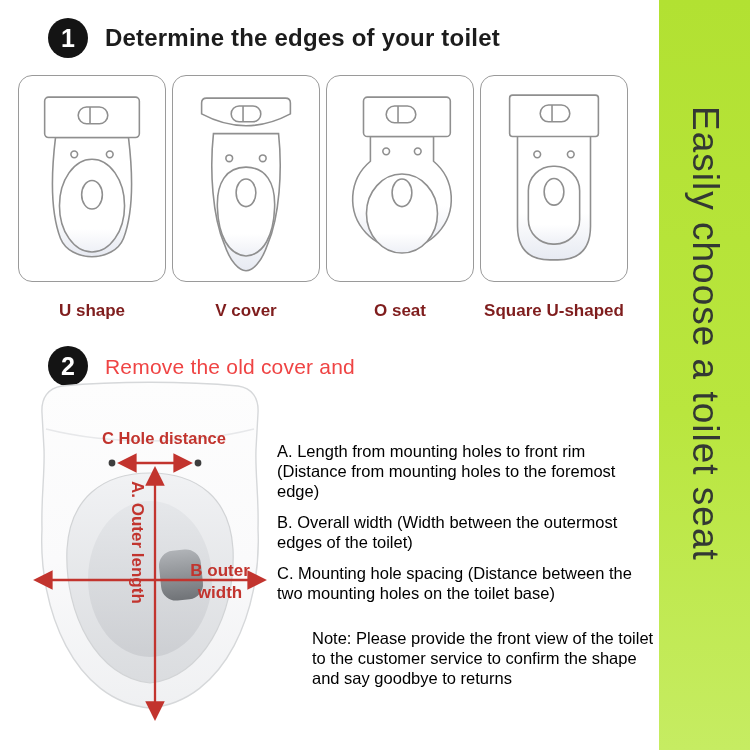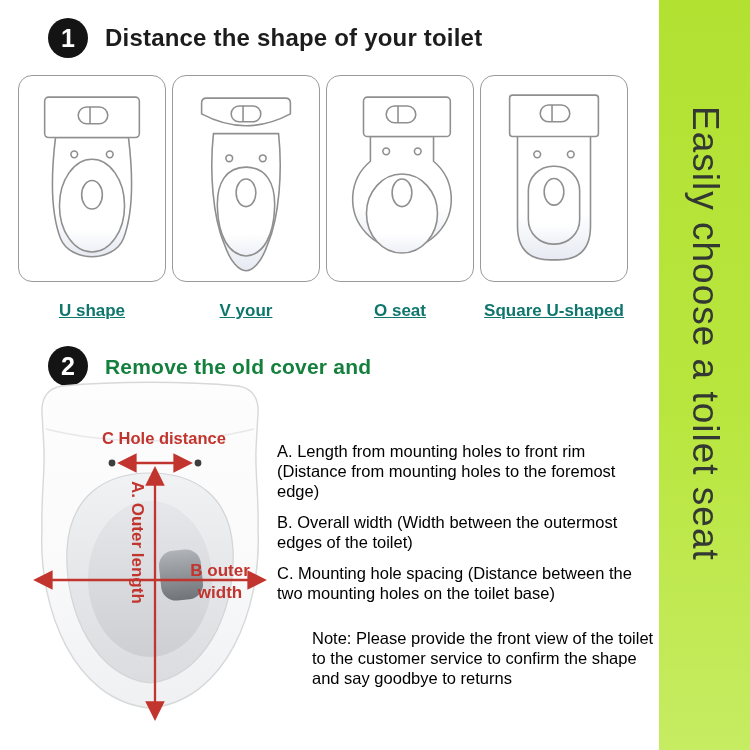--- a/index.html
+++ b/index.html
@@ -22,30 +22,30 @@
   
   .step-header { position:absolute; display:flex; align-items:center; gap:17px; }
   .step1-header { top:18px; left:48px; }
   .step2-header { top:346px; left:48px; }
   .badge {
     width:40px; height:40px; border-radius:50%; background:#141414;
     color:#ffffff; display:flex; align-items:center; justify-content:center;
     font-size:25px; font-weight:700; flex:0 0 auto;
   }
   .title1 { font-size:24px; font-weight:700; color:#1c1c1c; letter-spacing:0.2px; }
-  .title2 { font-size:21px; font-weight:700; color:#15803d; line-height:25px; letter-spacing:0.2px; }
+  .title2 { font-size:21px; font-weight:400; color:#ef4444; line-height:25px; letter-spacing:0.2px; }
   
   .cards { position:absolute; top:75px; left:18px; width:618px; display:flex; gap:6px; }
   .card {
     width:148px; height:207px; border:1.6px solid #9a9a9a; border-radius:14px;
     background:#fff; overflow:hidden;
   }
   .card svg { display:block; width:100%; height:100%; }
   .shape-labels { position:absolute; top:301px; left:18px; width:618px; display:flex; gap:6px; }
-  .shape-label { width:148px; text-align:center; font-size:17px; font-weight:700; color:#0f766e;text-decoration:underline; }
+  .shape-label { width:148px; text-align:center; font-size:17px; font-weight:700; color:#7f1d1d; }
   
   .photo { position:absolute; left:30px; top:377px; width:240px; height:350px; }
   .photo svg { display:block; width:100%; height:100%; }
   .desc-col { position:absolute; left:277px; top:441px; width:378px; }
   .desc-col p { font-size:16.5px; line-height:20px; margin-bottom:11px; color:#000000; }
   .desc-col p.note { margin-top:25px;margin-left:35px; }
   svg text { font-family:"Liberation Sans", sans-serif; }
   .hidden-defs { position:absolute; width:0; height:0; overflow:hidden; }
 </style>
 </head>
@@ -83,21 +83,21 @@
     <marker id="arrowR" viewBox="0 0 10 10" refX="8" refY="5" markerWidth="8.5" markerHeight="8.5" orient="auto-start-reverse">
       <path d="M0,0 L10,5 L0,10 z" fill="#c2342e"></path>
     </marker>
   </defs>
 </svg>
 
 <div class="step-header step1-header">
   <div class="badge">
     <span>1</span>
   </div>
-  <div class="title1">Distance the shape of your toilet</div>
+  <div class="title1">Determine the edges of your toilet</div>
 </div>
 
 <div class="cards">
 
   <div class="card">
     <svg viewBox="0 0 148 207">
       <g stroke="#8f8f8f" stroke-width="1.6" fill="none">
         <path d="M37,62 C33,95 31,135 42,164 C52,189 96,189 106,164 C117,135 115,95 111,62 L37,62 Z" fill="url(#seatGrad)"></path>
         <rect x="26" y="21" width="96" height="41" rx="4" fill="#ffffff"></rect>
         <rect x="60" y="31" width="30" height="17" rx="8.5" fill="#ffffff"></rect>
@@ -151,21 +151,21 @@
         <circle cx="91" cy="79" r="3.4" fill="#ffffff"></circle>
         <rect x="48" y="91" width="52" height="79" rx="25" fill="url(#innerGrad)"></rect>
         <ellipse cx="74" cy="117" rx="10" ry="13.5" fill="#ffffff"></ellipse>
       </g>
     </svg>
   </div>
 </div>
 
 <div class="shape-labels">
   <div class="shape-label">U shape</div>
-  <div class="shape-label">V your</div>
+  <div class="shape-label">V cover</div>
   <div class="shape-label">O seat</div>
   <div class="shape-label">Square U-shaped</div>
 </div>
 
 <div class="step-header step2-header">
   <div class="badge">
     <span>2</span>
   </div>
   <div class="title2">
     <div>Remove the old cover and</div>

